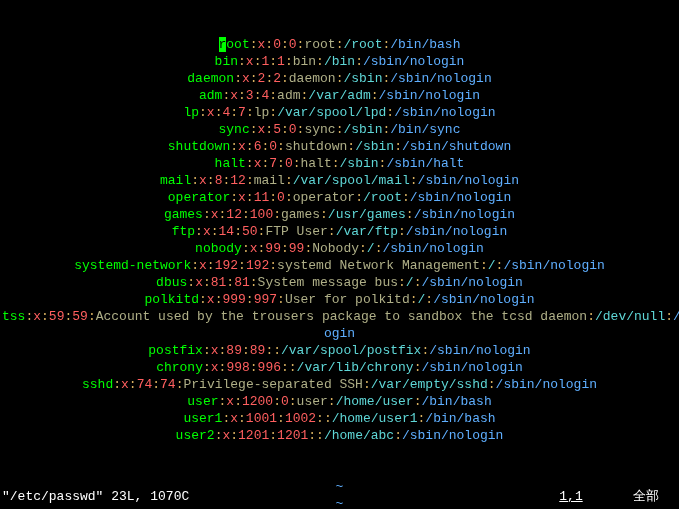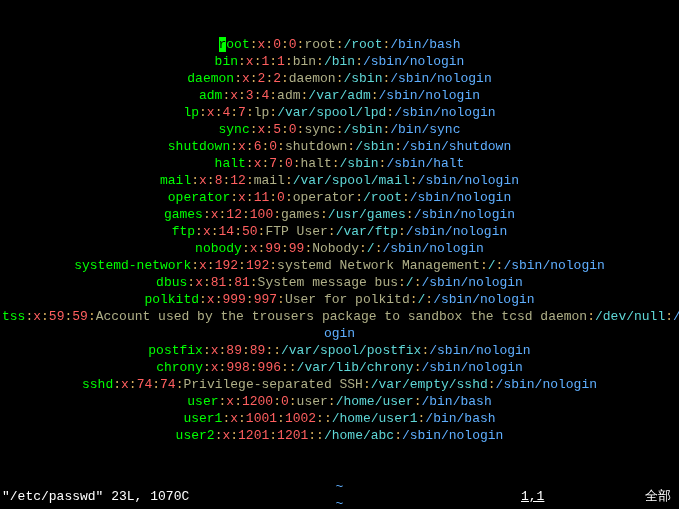--- a/index.html
+++ b/index.html
@@ -22,22 +22,22 @@
   .tilde { color: #5fafff; }
   .status {
     position: absolute;
     bottom: 4px;
     left: 2px;
     right: 2px;
     color: #fff;
     display: flex;
   }
   .status-left { flex: 1; }
-  .status-pos { width: 100px; text-align: left; text-decoration: underline; }
-  .status-right { width: 50px; text-align: right; padding-right:6px;}
+  .status-pos { width: 100px; text-align: center; text-decoration: underline; }
+  .status-right { width: 50px; text-align: center; padding-right:6px;}
   .cursor {
     background: #00ff00;
     color: #000;
   }
   
   .c-green  { color: #00ff00; }
   .c-red    { color: #ff5f5f; }
   .c-gold   { color: #d7af5f; }
   .c-tan    { color: #afaf87; }
   .c-cyan   { color: #5fd7d7; }

